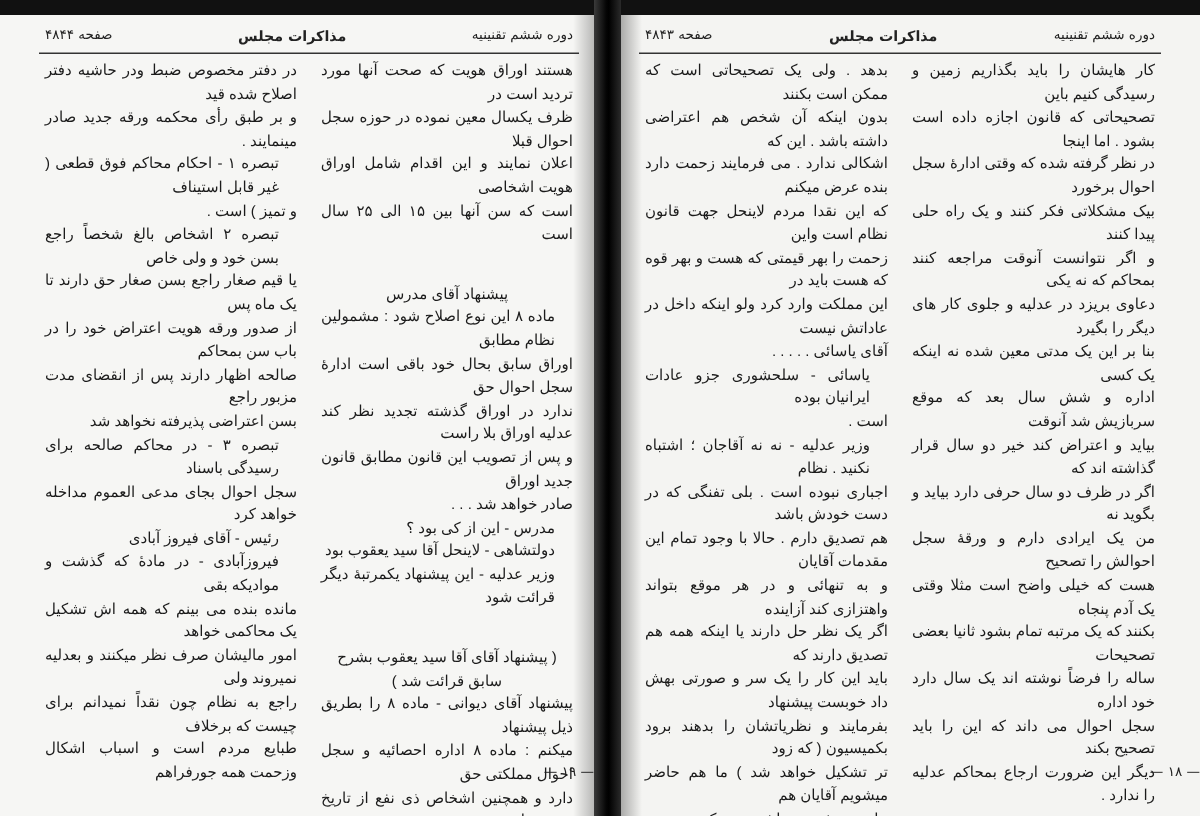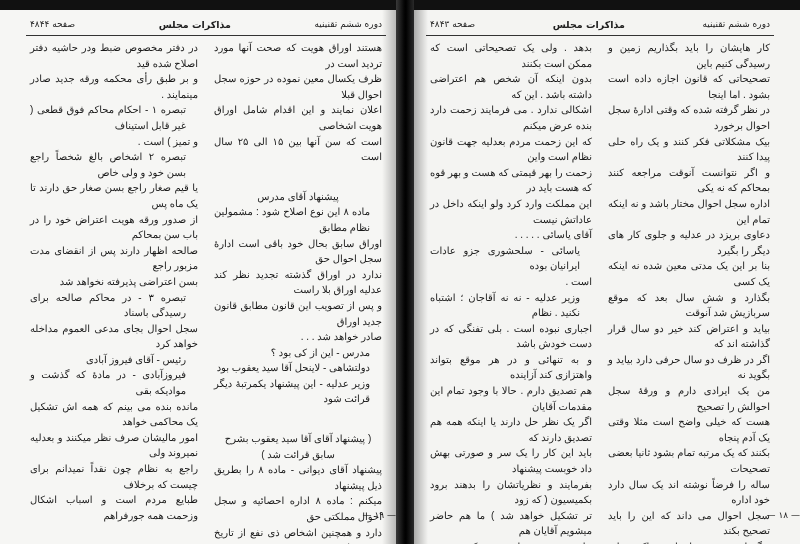--- a/index.html
+++ b/index.html
@@ -98,47 +98,46 @@
       <span>صفحه ۴۸۴۳</span>
     </div>
     <div class="rule"></div>
     <div class="cols">
       <div class="col">
           <p>کار هایشان را باید بگذاریم زمین و رسیدگی کنیم باین</p>
           <p>تصحیحاتی که قانون اجازه داده است بشود . اما اینجا</p>
           <p>در نظر گرفته شده که وقتی ادارهٔ سجل احوال برخورد</p>
           <p>بیک مشکلاتی فکر کنند و یک راه حلی پیدا کنند</p>
           <p>و اگر نتوانست آنوقت مراجعه کنند بمحاکم که نه یکی</p>
-          <p>اداره سجل احوال مختار باشد و نه اینکه تمام این</p>
           <p>دعاوی بریزد در عدلیه و جلوی کار های دیگر را بگیرد</p>
           <p>بنا بر این یک مدتی معین شده نه اینکه یک کسی</p>
-          <p>بگذارد و شش سال بعد که موقع سربازیش شد آنوقت</p>
+          <p>اداره و شش سال بعد که موقع سربازیش شد آنوقت</p>
           <p>بیاید و اعتراض کند خیر دو سال قرار گذاشته اند که</p>
           <p>اگر در ظرف دو سال حرفی دارد بیاید و بگوید نه</p>
           <p>من یک ایرادی دارم و ورقهٔ سجل احوالش را تصحیح</p>
           <p>هست که خیلی واضح است مثلا وقتی یک آدم پنجاه</p>
           <p>بکنند که یک مرتبه تمام بشود ثانیا بعضی تصحیحات</p>
           <p>ساله را فرضاً نوشته اند یک سال دارد خود اداره</p>
           <p>سجل احوال می داند که این را باید تصحیح بکند</p>
           <p>دیگر این ضرورت ارجاع بمحاکم عدلیه را ندارد .</p>
         </div>
       <div class="col">
           <p>بدهد . ولی یک تصحیحاتی است که ممکن است بکنند</p>
           <p>بدون اینکه آن شخص هم اعتراضی داشته باشد . این که</p>
           <p>اشکالی ندارد . می فرمایند زحمت دارد بنده عرض میکنم</p>
-          <p>که این زحمت مردم بعدلیه جهت قانون نظام است واین</p>
+          <p>که این نقدا مردم لاینحل جهت قانون نظام است واین</p>
           <p>زحمت را بهر قیمتی که هست و بهر قوه که هست باید در</p>
           <p>این مملکت وارد کرد ولو اینکه داخل در عاداتش نیست</p>
           <p>آقای یاسائی . . . . .</p>
           <p class="i">یاسائی - سلحشوری جزو عادات ایرانیان بوده</p>
           <p>است .</p>
           <p class="i">وزیر عدلیه - نه نه آقاجان ؛ اشتباه نکنید . نظام</p>
           <p>اجباری نبوده است . بلی تفنگی که در دست خودش باشد</p>
+          <p>هم تصدیق دارم . حالا با وجود تمام این مقدمات آقایان</p>
           <p>و به تنهائی و در هر موقع بتواند واهتزازی کند آزاینده</p>
-          <p>هم تصدیق دارم . حالا با وجود تمام این مقدمات آقایان</p>
           <p>اگر یک نظر حل دارند یا اینکه همه هم تصدیق دارند که</p>
           <p>باید این کار را یک سر و صورتی بهش داد خوبست پیشنهاد</p>
           <p>بفرمایند و نظریاتشان را بدهند برود بکمیسیون ( که زود</p>
           <p>تر تشکیل خواهد شد ) ما هم حاضر میشویم آقایان هم</p>
           <p>حاضر میشوند و باشور هم یک چیزی در آنجا نوشته</p>
         </div>
     </div>
     <div class="footer">— ۱۸ —</div>
   </div>
 </div>

